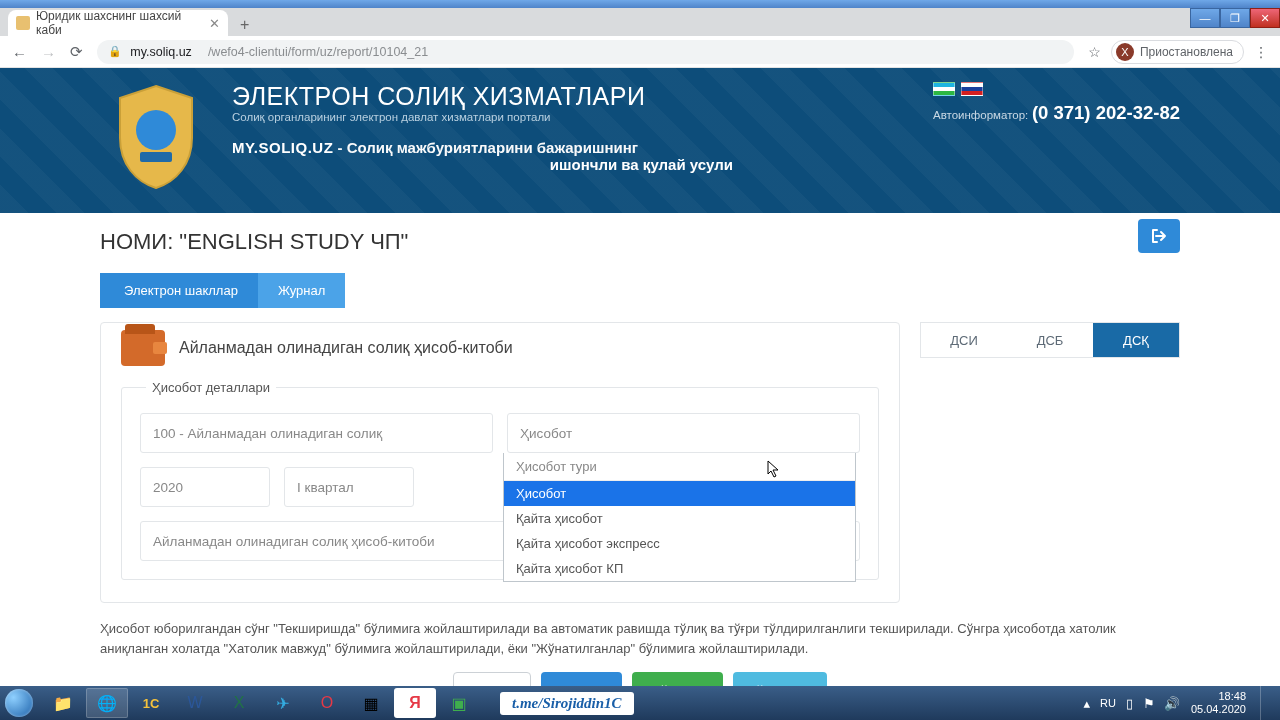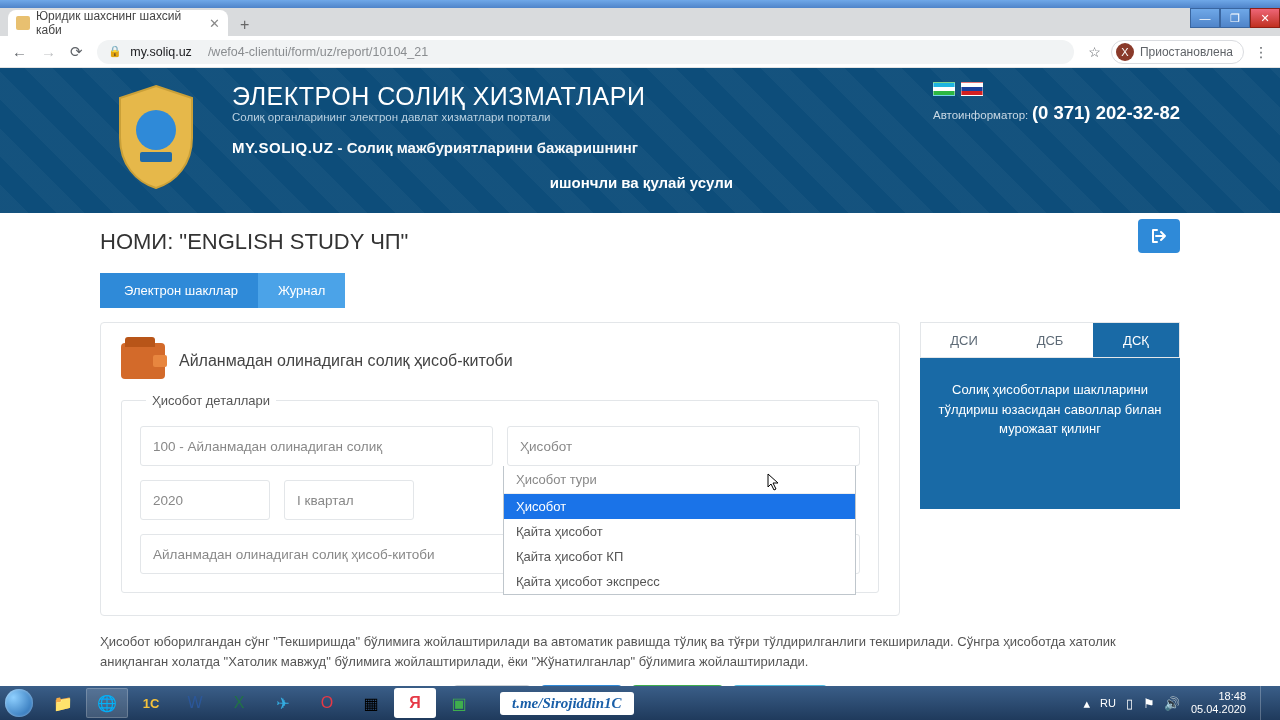--- a/index.html
+++ b/index.html
@@ -35,42 +35,42 @@
 
 .site-header { height: 145px; background: #0d4d7a; background-image: repeating-linear-gradient(45deg, rgba(255,255,255,0.03) 0 20px, transparent 20px 40px); display: flex; padding: 14px 100px 10px 110px; color: #fff; }
 .emblem { width: 92px; height: 110px; border-radius: 6px; position: relative; margin-right: 30px; }
 .emblem svg { width: 100%; height: 100%; }
 .header-text { flex: 1; }
 .h-title { font-size: 25px; font-weight: 400; letter-spacing: 0.5px; }
 .h-sub { font-size: 11.5px; color: #b9d0e0; }
 .h-tag { margin-top: 16px; font-size: 15px; }
 .h-tag .dom { font-weight: 700; letter-spacing: 0.5px; }
 .h-tag .rest { font-weight: 600; color: #f8f9fa; }
-.h-tag-line2 { text-align: right; font-size: 15px; font-weight: 600; padding-right: 200px; margin-top:18px;}
+.h-tag-line2 { text-align: right; font-size: 15px; font-weight: 600; padding-right: 200px; margin-top:0;}
 .header-right { text-align: center; font-size: 13px; }
 .flags { display: flex; gap: 6px; justify-content: flex-start; margin-bottom: 6px; }
 .flag { width: 22px; height: 14px; border: 1px solid rgba(255,255,255,0.4); }
 .flag.uz { background: linear-gradient(#1eb5e0 33%, #fff 33% 66%, #2db742 66%); }
 .flag.ru { background: linear-gradient(#fff 33%, #1a3f9c 33% 66%, #d42020 66%); }
 .phone-line { color: #c9d8e4; font-size: 11.5px; }
 .phone-num { font-size: 18.5px; font-weight: 600; color: #fff; }
 
 
 .content { padding: 16px 100px 0 100px; }
 .page-title { font-size: 22px; color: #333; font-weight: 400; }
 .page-sub { font-size: 12.5px; color: #666; margin-top: 3px; }
 .logout-btn { float: right; width: 42px; height: 34px; background: #2f8ad8; border-radius: 4px; color: #fff; display: flex; align-items: center; justify-content: center; font-size: 16px; margin-top: -36px; }
 
 .tabs { margin-top: 18px; display: flex; }
 .tab { padding: 10px 20px; font-size: 13px; color: #fff; }
 .tab.active { background: #2f8ad8; padding-left: 24px; }
 .tab.other { background: #4ba3e8; }
 
 .main-row { display: flex; gap: 20px; margin-top: 14px; }
-.form-panel { flex: 1; border: 1px solid #e3e6e9; border-radius: 4px; padding: 20px 20px 22px; position: relative; }
+.form-panel { flex: 1; border: 1px solid #e3e6e9; border-radius: 4px; padding: 7px 20px 22px; position: relative; }
 .form-head { display: flex; align-items: center; gap: 14px; margin-bottom: 14px; }
 .wallet-icn { width: 44px; height: 36px; background: #d36a2a; border-radius: 4px; position: relative; }
 .wallet-icn::before { content:""; position:absolute; top:-6px; left:4px; width:30px; height:10px; background:#b85518; border-radius:3px 3px 0 0; }
 .wallet-icn::after { content:""; position:absolute; right:-2px; top:12px; width:14px; height:12px; background:#e8863f; border-radius:2px; }
 .form-head-title { font-size: 16px; color: #444; }
 
 fieldset.details { border: 1px solid #e3e6e9; border-radius: 3px; padding: 18px; }
 fieldset.details legend { font-size: 13px; color: #555; padding: 0 6px; margin-left: 6px; }
 .row { display: flex; gap: 14px; margin-bottom: 14px; position: relative; }
 .sel { flex: 1; height: 40px; border: 1px solid #e3e6e9; border-radius: 3px; padding: 0 12px; font-size: 13.5px; color: #888; display: flex; align-items: center; background: #fff; }
@@ -194,22 +194,22 @@
       </div>
       <fieldset class="details">
         <legend>Ҳисобот деталлари</legend>
         <div class="row">
           <div class="sel half">100 - Айланмадан олинадиган солиқ</div>
           <div class="sel half">Ҳисобот</div>
           <div class="dropdown">
             <div class="dd-head">Ҳисобот тури</div>
             <div class="opt sel-opt">Ҳисобот</div>
             <div class="opt">Қайта ҳисобот</div>
+            <div class="opt">Қайта ҳисобот экспресс</div>
             <div class="opt">Қайта ҳисобот КП</div>
-            <div class="opt">Қайта ҳисобот экспресс</div>
           </div>
           <svg class="cursor" width="14" height="18" viewBox="0 0 14 18">
               <path d="M1 1 L1 14 L4 11 L7 17 L9 16 L6 10 L11 10 Z" fill="#fff" stroke="#000"></path>
             </svg>
         </div>
         <div class="row">
           <div class="sel small">2020</div>
           <div class="sel small">I квартал</div>
         </div>
         <div class="row" style="margin-bottom:0">
@@ -217,21 +217,20 @@
         </div>
       </fieldset>
     </div>
 
     <div class="side-panel">
       <div class="side-tabs">
         <div class="side-tab">ДСИ</div>
         <div class="side-tab">ДСБ</div>
         <div class="side-tab active">ДСҚ</div>
       </div>
-      <div class="side-box">Солиқ ҳисоботлари шаклларини тўлдириш юзасидан саволлар билан мурожаат қилинг</div>
     </div>
   </div>
 
   <div class="note">Ҳисобот юборилгандан сўнг "Текширишда" бўлимига жойлаштирилади ва автоматик равишда тўлиқ ва тўғри тўлдирилганлиги текширилади. Сўнгра ҳисоботда хатолик аниқланган холатда "Хатолик мавжуд" бўлимига жойлаштирилади, ёки "Жўнатилганлар" бўлимига жойлаштирилади.</div>
 
   <div class="action-row">
     <button class="btn back">Орқага</button>
     <button class="btn save">Сақлаш</button>
     <button class="btn send">Жўнатиш</button>
     <button class="btn guide">Қўлланма</button>

